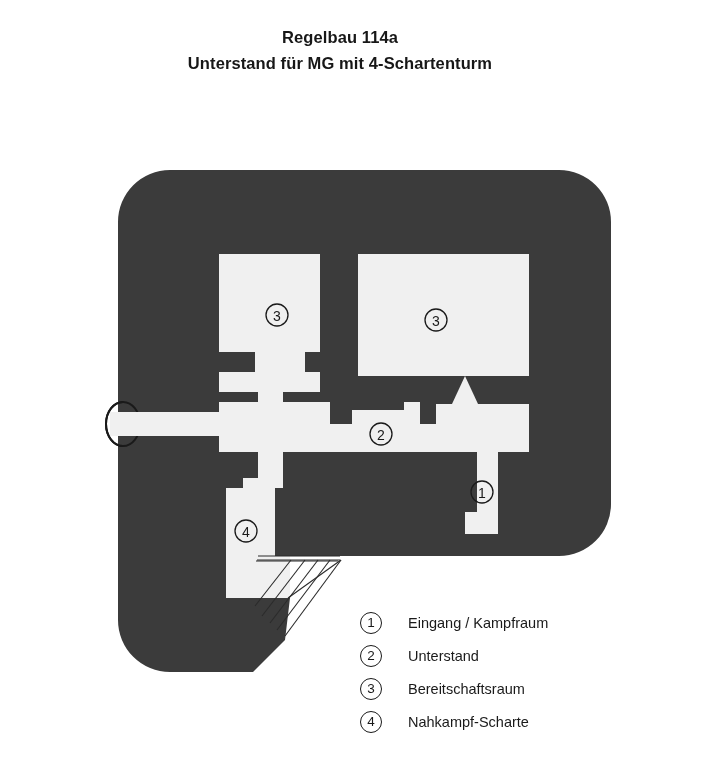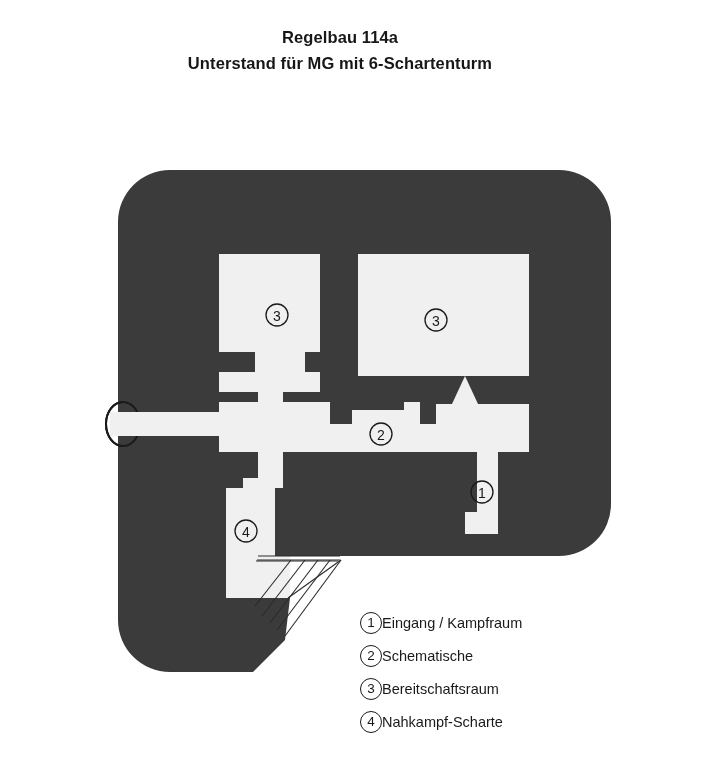--- a/index.html
+++ b/index.html
@@ -79,31 +79,32 @@
     display: flex;
     align-items: center;
     justify-content: center;
     font-size: 13.5px;
     line-height: 1;
     color: #1a1a1a;
     flex: none;
     box-sizing: border-box;
   }
   .legend-label {
+    margin-left: 26px;
     font-size: 14.5px;
     color: #1a1a1a;
     white-space: nowrap;
   }
 </style>
 </head>
 <body>
 
 <div id="title-block">
   <div class="title-line">Regelbau 114a</div>
-  <div class="title-line">Unterstand für MG mit 6-Schartenturm</div>
+  <div class="title-line">Unterstand für MG mit 4-Schartenturm</div>
 </div>
 
 <div id="plan-wrap">
   <svg id="plan-svg" width="720" height="772" viewBox="0 0 720 772">
 
     <g>
 
       <path fill="#3b3b3b" d="M 170,170
                L 559,170
                A 52,52 0 0 1 611,222
@@ -219,21 +220,21 @@
   </svg>
 </div>
 
 <div id="legend">
   <div class="legend-row">
     <div class="legend-badge">1</div>
     <div class="legend-label">Eingang / Kampfraum</div>
   </div>
   <div class="legend-row">
     <div class="legend-badge">2</div>
-    <div class="legend-label">Schematische</div>
+    <div class="legend-label">Unterstand</div>
   </div>
   <div class="legend-row">
     <div class="legend-badge">3</div>
     <div class="legend-label">Bereitschaftsraum</div>
   </div>
   <div class="legend-row">
     <div class="legend-badge">4</div>
     <div class="legend-label">Nahkampf-Scharte</div>
   </div>
 </div>

